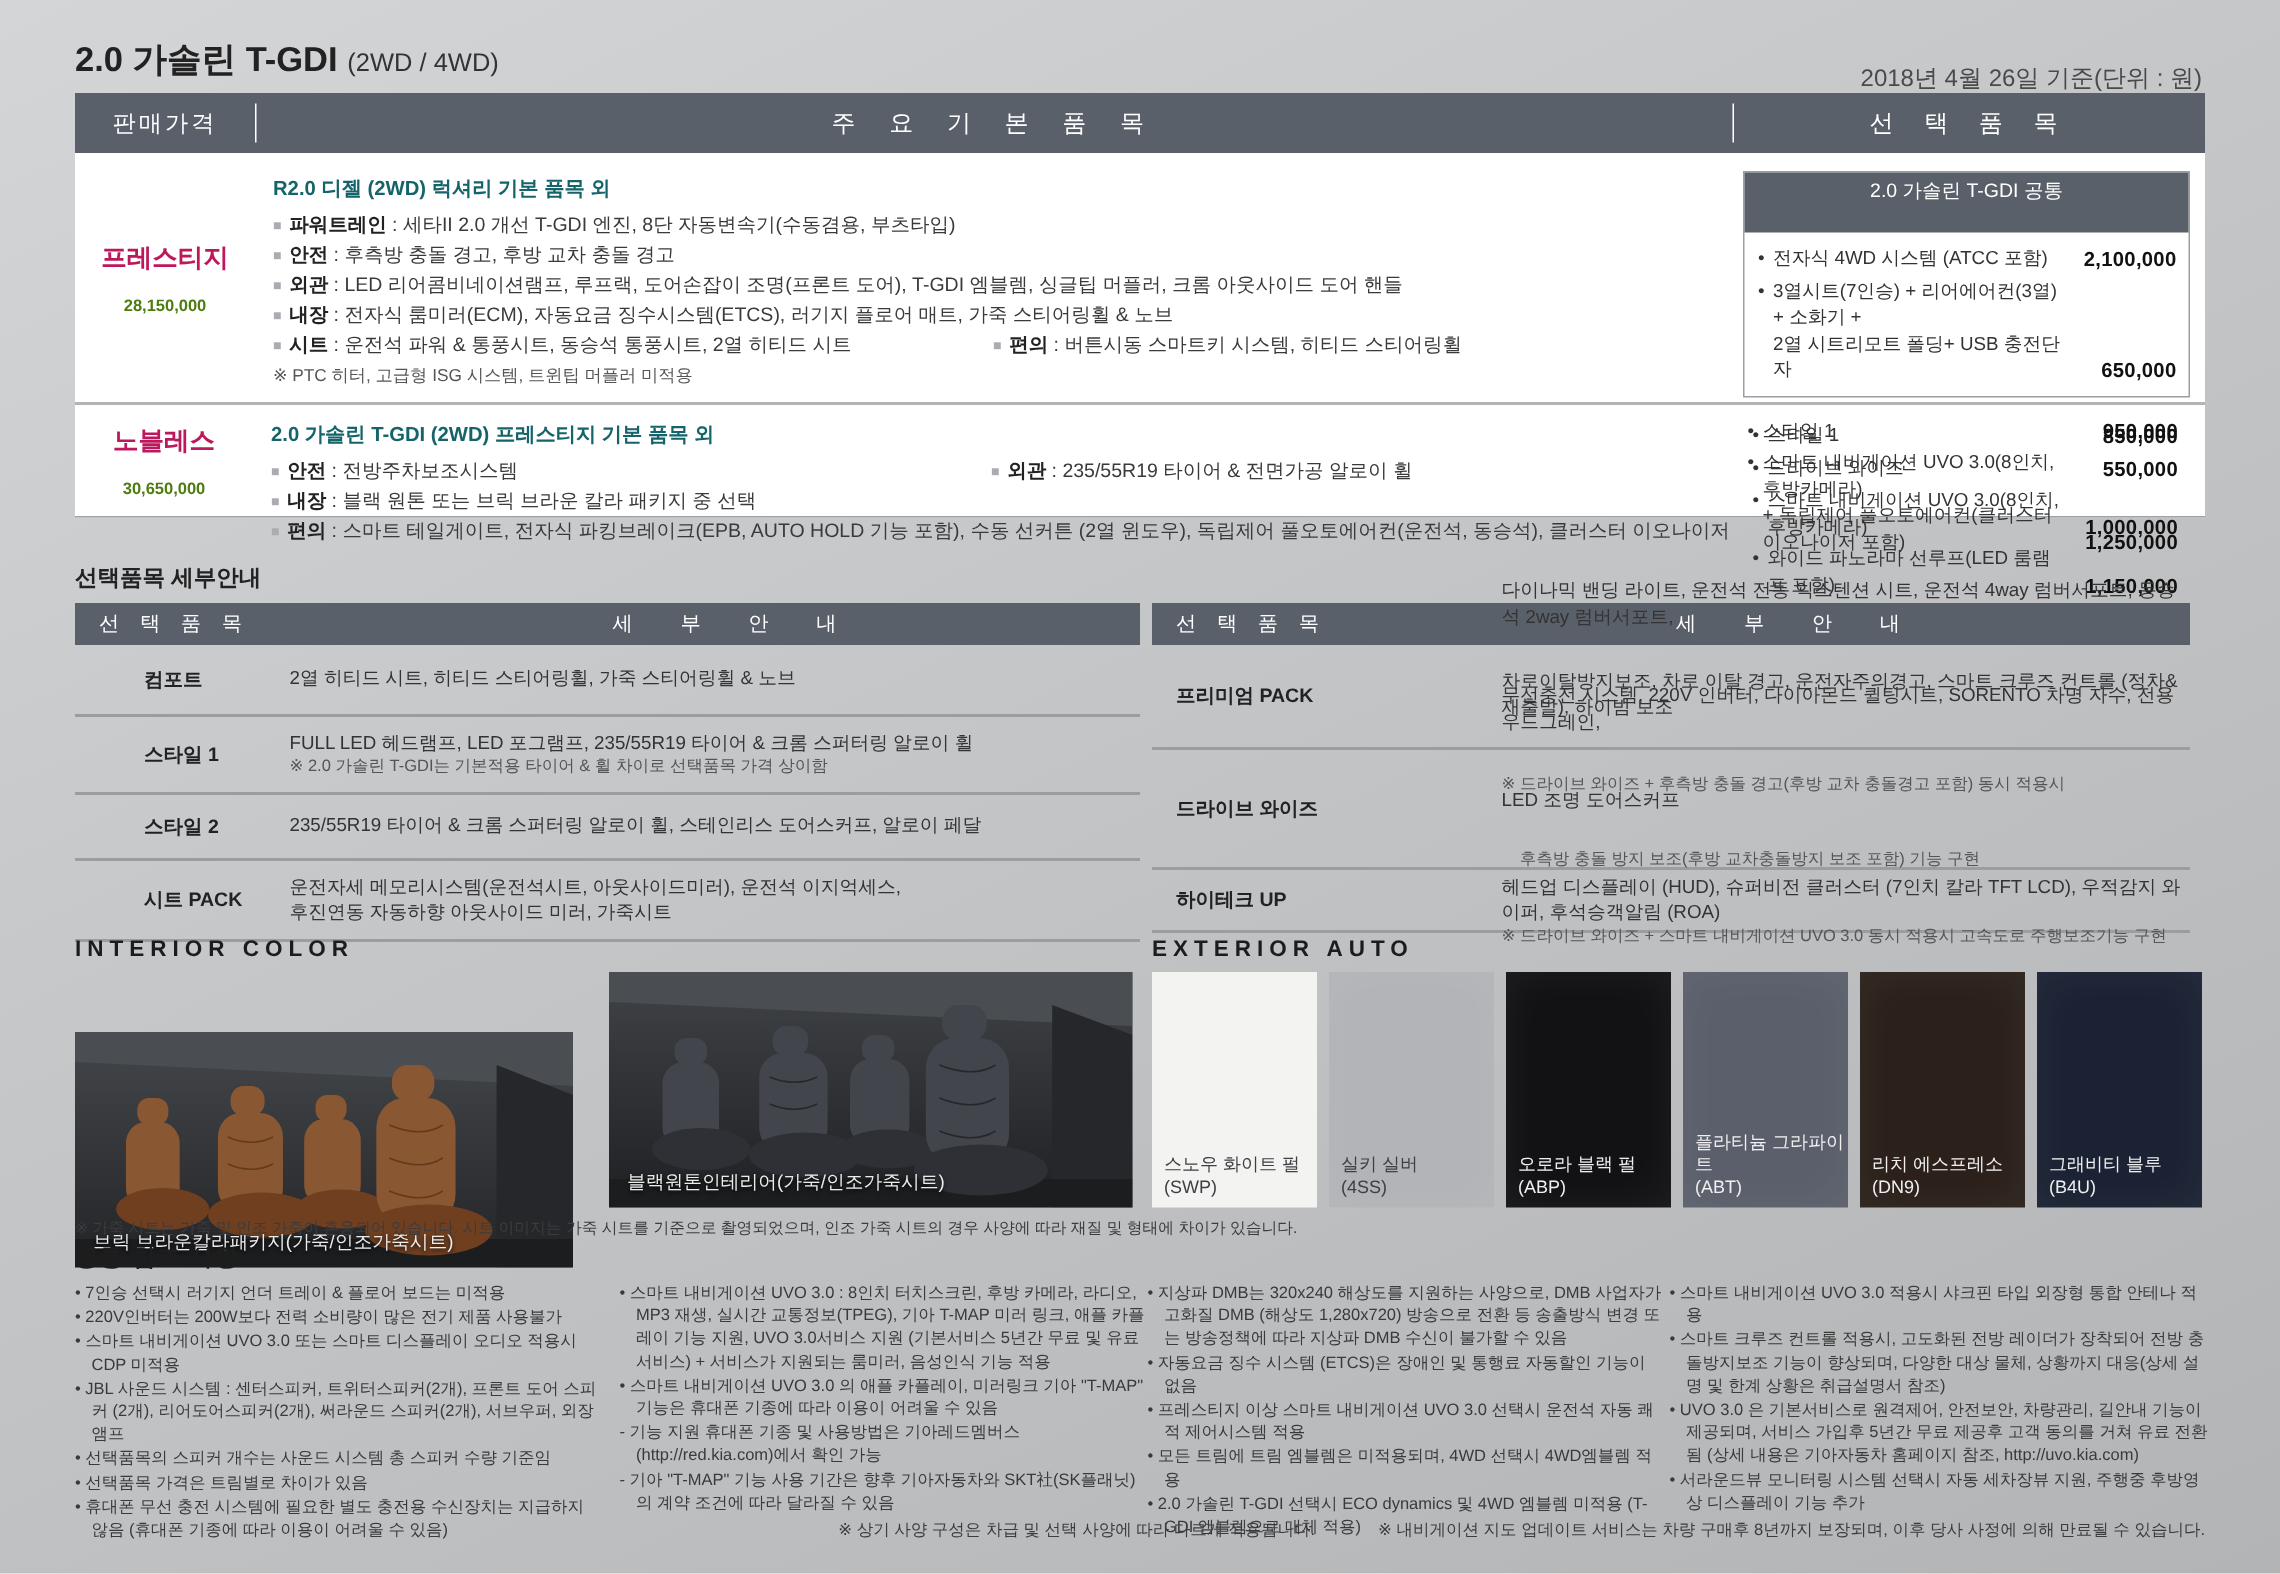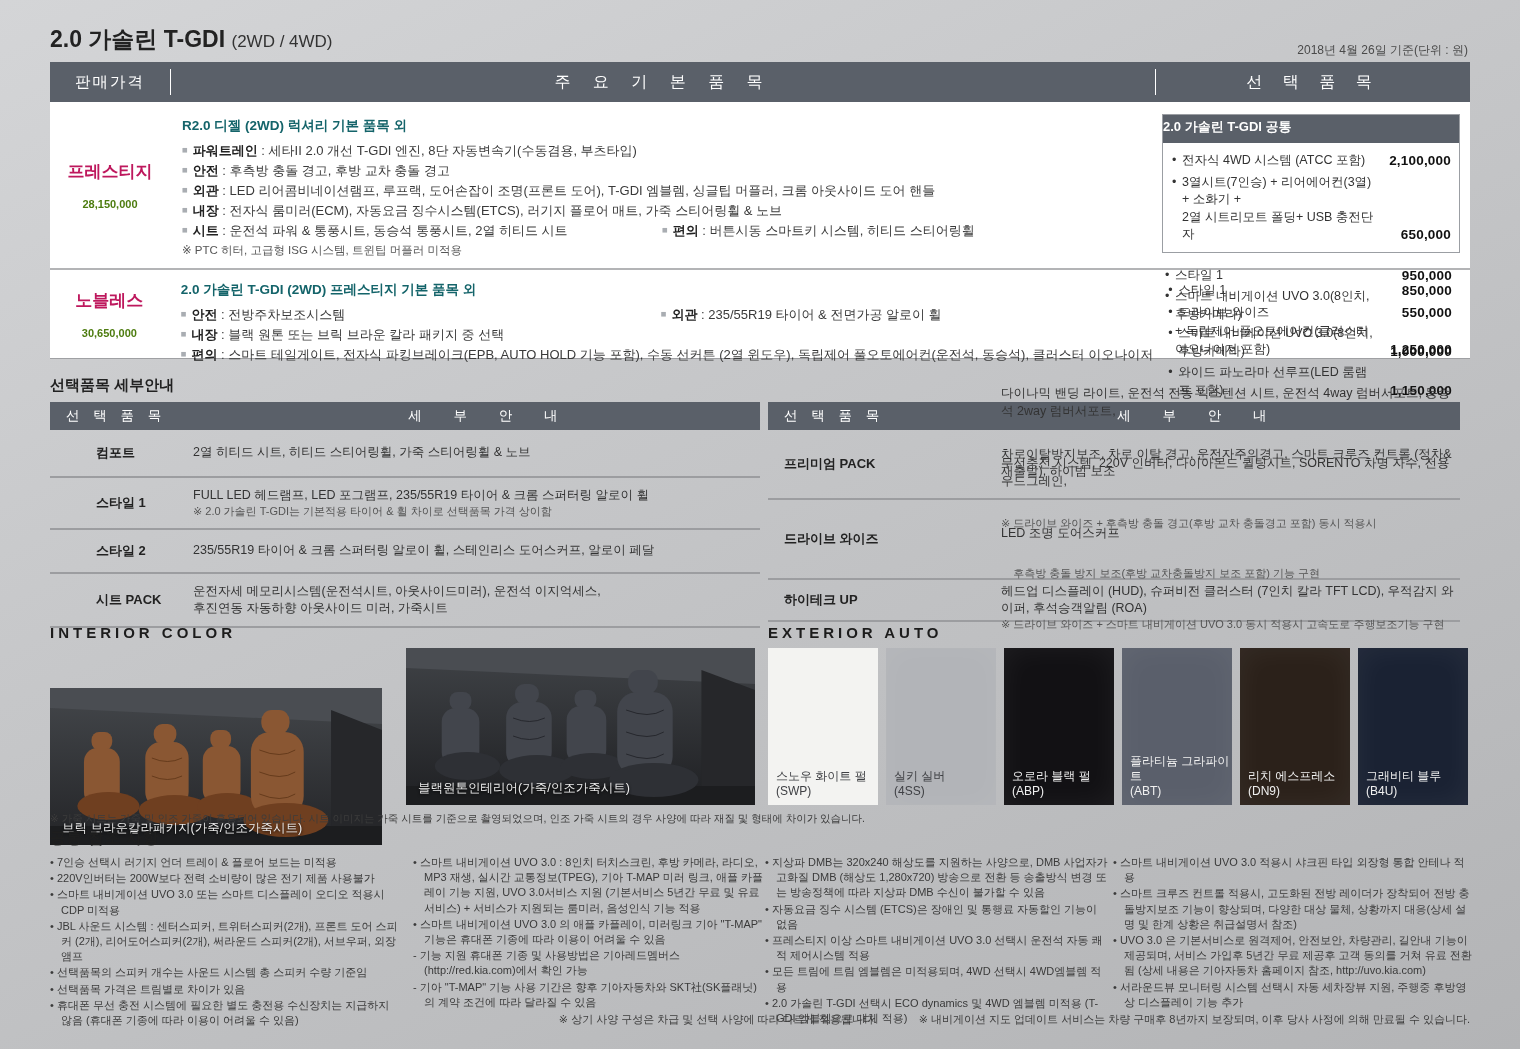--- a/index.html
+++ b/index.html
@@ -5,49 +5,49 @@
   * { box-sizing: border-box; }
   html,body { margin:0; padding:0; }
   body {
     width:1520px; height:1049px; position:relative; overflow:hidden;
     font-family:"Liberation Sans","DejaVu Sans",sans-serif; color:#2e2e2e;
     background:linear-gradient(155deg,#d4d5d7 0%,#c6c7c9 40%,#b3b4b6 100%);
   }
   
   .doc-title { position:absolute; left:50px; top:24px; font-size:23px; font-weight:bold; color:#222; }
   .doc-title .suffix { font-weight:normal; font-size:17px; color:#333; }
-  .date-note { position:absolute; right:52px; top:42px; font-size:12px; color:#4a4a4a; }
+  .date-note { position:absolute; right:52px; top:42px; font-size:16px; color:#4a4a4a; }
   
   .main-table { position:absolute; left:50px; top:62px; width:1420px; background:#fff; border-bottom:1px solid #9fa0a3; }
   .mt-header { display:flex; align-items:center; height:40px; background:#5a6069; color:#fff; }
   .mt-header .c1 { width:120px; text-align:center; font-size:15.5px; letter-spacing:2px; }
   .mt-header .vdiv { width:1px; height:26px; background:#fff; }
   .mt-header .c2 { flex:1; text-align:center; font-size:16px; letter-spacing:9px; }
   .mt-header .c3 { width:314px; text-align:center; font-size:16px; letter-spacing:8px; }
   .trim-row { display:flex; }
   .trim-row.r2 { border-top:2px solid #b3b4b6; }
   .trim-row.r1 { height:166px; }
-  .trim-row.r2 { height:90px;justify-content:center; }
+  .trim-row.r2 { height:76px;justify-content:center; }
   .cell-price { width:120px; display:flex; flex-direction:column; align-items:center; justify-content:center; gap:15px; }
   .trim-name { font-size:17px; font-weight:bold; color:#be185d; }
   .trim-price { font-size:11px; font-weight:bold; color:#4d7c0f; }
   .cell-main { flex:1; padding:15px 6px 8px 12px; }
   .r2 .cell-main { padding-top:11px; }
   .base-heading { color:#14646a; font-weight:bold; font-size:13.5px; margin-bottom:5px; }
   .feat-row { display:flex; font-size:13px; line-height:19.5px; color:#3a3a3a; }
   .feat { white-space:nowrap; }
   .feat.w480 { width:480px; }
   .feat b { font-weight:bold; color:#222; }
   .feat b::after { content:" : "; font-weight:normal; color:#3a3a3a; }
   .sq { display:inline-block; }
   .sq::before { content:"■"; color:#a9adb2; font-size:9.5px; margin-right:5px; vertical-align:1.5px; }
   .row-footnote { font-size:11.5px; color:#555; margin-top:3px; }
   .cell-opts { width:314px; padding:0 10px 6px 6px; }
   .opt-box { border:1px solid #9b9ea3; margin:12px 0 8px 0; }
-  .opt-box-title { background:#5a6069; color:#fff; font-size:13px; padding:3px 0 7px 0;font-weight:bold; }
+  .opt-box-title { background:#5a6069; color:#fff; text-align:center; font-size:13px; padding:3px 0 19px 0; }
   .opt-box .opt-items { padding:5px 8px 8px 8px; }
   .opt-list { padding:2px 8px 0 2px; }
   .opt-item { position:relative; font-size:12.5px; line-height:17.5px; color:#333; padding-left:11px; margin-top:4px; }
   .opt-item::before { content:"•"; position:absolute; left:1px; top:0; color:#333; }
   .opt-price { position:absolute; right:0; bottom:0; font-weight:bold; font-size:13.5px; color:#111; letter-spacing:0.2px; }
   .opt-item .l1, .opt-item .l2 { padding-right:74px; }
   
   .detail-title { position:absolute; left:50px; top:376px; font-size:15px; font-weight:bold; color:#222; }
   .dt { position:absolute; top:402px; }
   .dt.left  { left:50px;  width:710px; }

